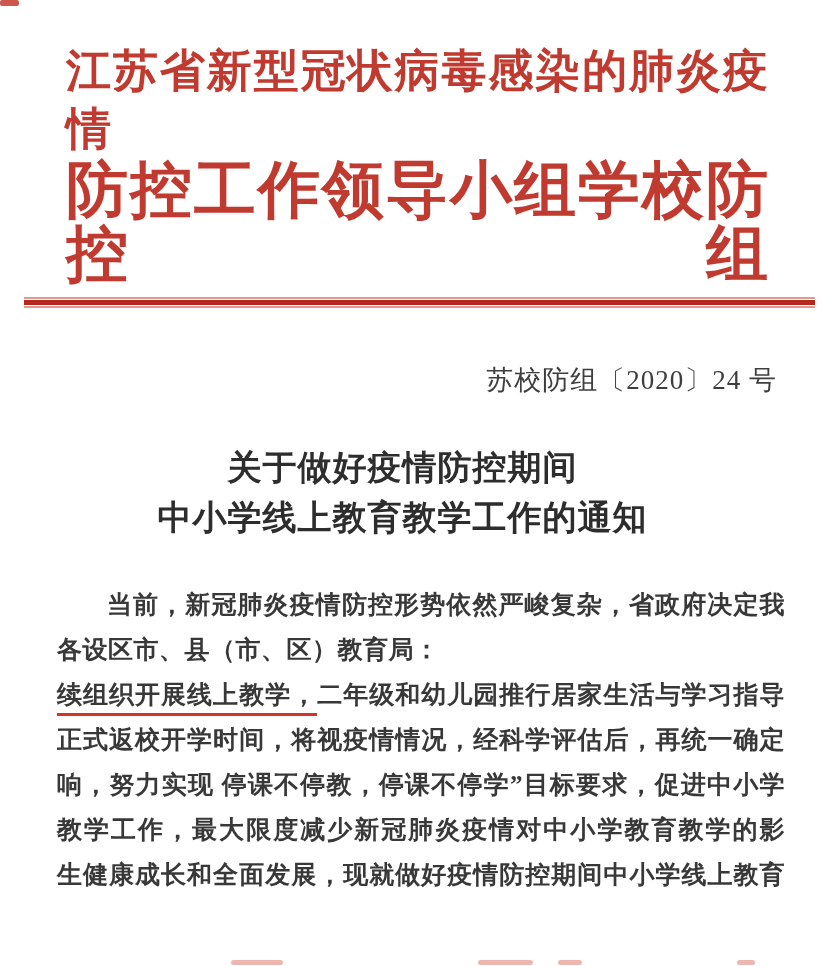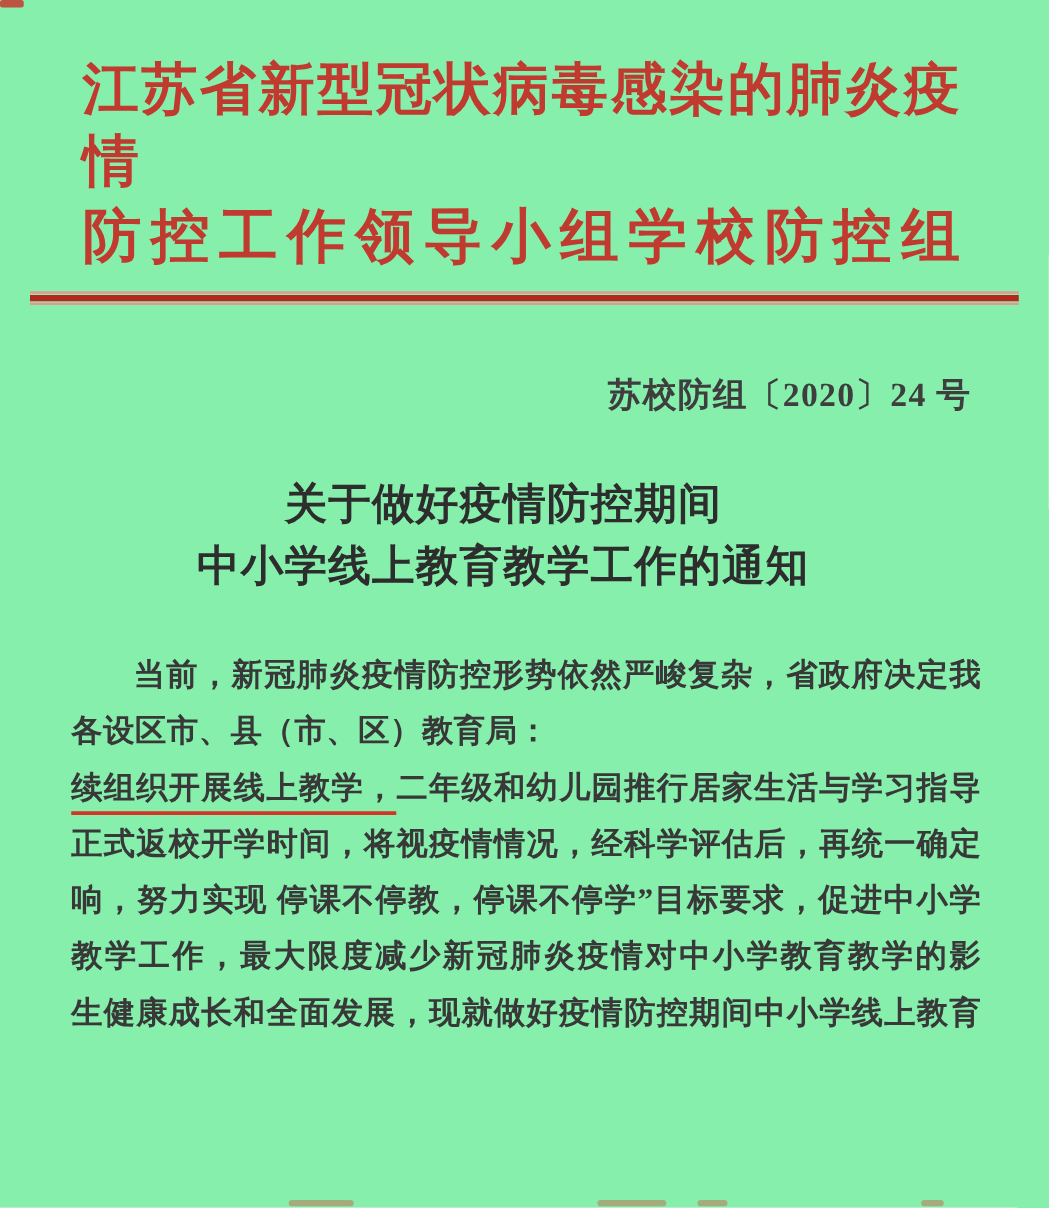--- a/index.html
+++ b/index.html
@@ -1,52 +1,51 @@
 <!DOCTYPE html>
 <html style="--letterhead-red: #c13a2f; --rule-red: #b5271c; --rule-light: #e09a92; --underline-red: #d23526; --body-text: #383838; --title-text: #2d2d2d;"><head>
 <meta charset="utf-8">
 <style>
   html,body{margin:0;padding:0;background:#e9e9e9;}
   .page{
     position:relative;
     width:839px;height:966px;
     margin:0 auto;
-    background:#86efac;
+    background:#ffffff;
     overflow:hidden;
     font-family:"Liberation Serif","DejaVu Serif",serif;
   }
   
   .letterhead{
     margin:42px 70px 0 66px;
     color:var(--letterhead-red,#c13a2f);
     font-weight:700;
     font-family:"Liberation Serif","DejaVu Serif",serif;
   }
   .letterhead .lh-line{
     text-align:justify;
     text-align-last:justify;
     letter-spacing:1px;
   }
   .letterhead .lh-line.l1{font-size:45px;line-height:58px;}
-  .letterhead .lh-line.l2{font-size:47px;line-height:64px;}
+  .letterhead .lh-line.l2{font-size:62px;line-height:64px;}
   
   .rule{margin:11px 24px 0 24px;}
   .rule .thin{height:2px;background:var(--rule-light,#e09a92);}
   .rule .gap{height:1px;background:transparent;}
   .rule .thick{height:5px;background:var(--rule-red,#b5271c);}
   
   .doc-number{
     margin-top:52px;
     padding-right:62px;
     text-align:right;
     font-size:27px;
     line-height:40px;
     color:#3e3e3e;
     letter-spacing:1px;
-    font-weight:bold;
   }
   
   .title{
     position:relative;
     left:-17px;
     margin-top:42px;
     text-align:center;
     font-family:"DejaVu Sans","Liberation Sans",sans-serif;
     font-weight:700;
     color:var(--title-text,#2d2d2d);

